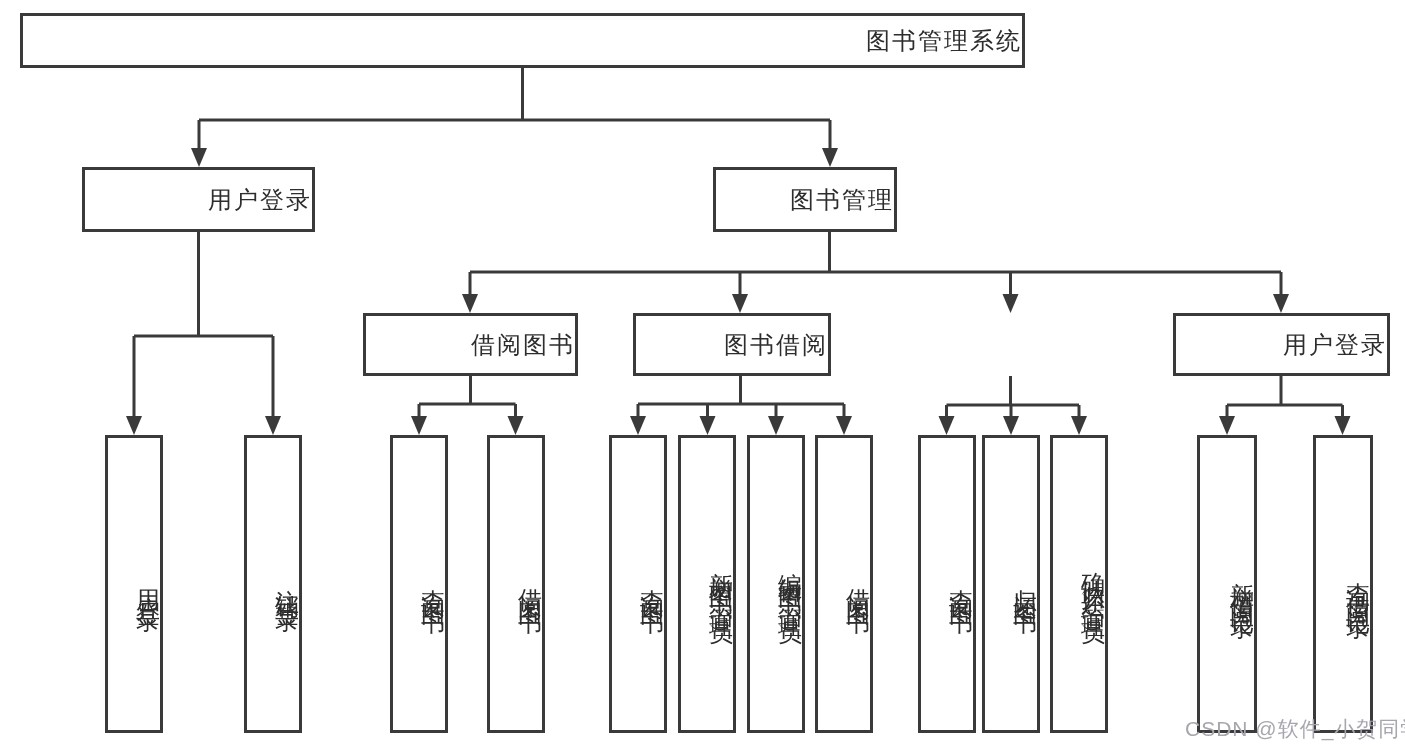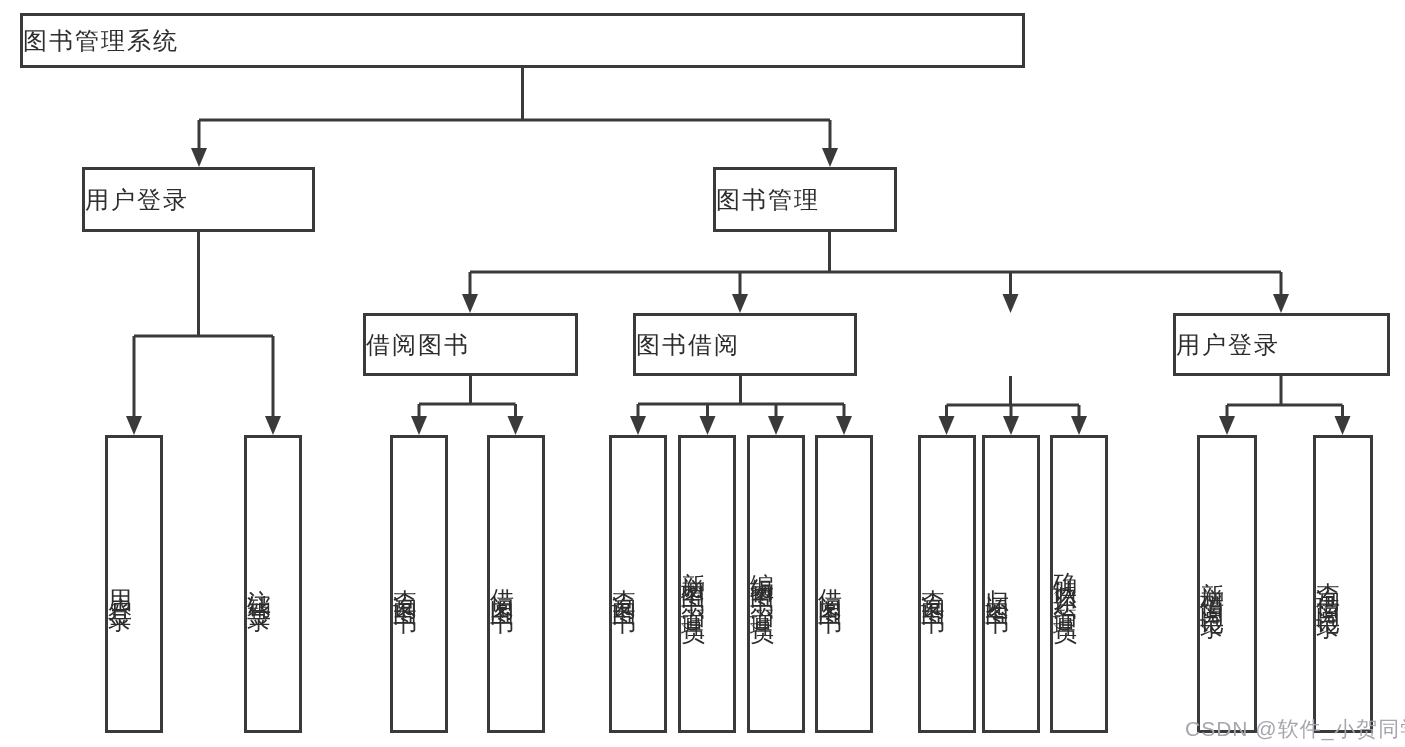--- a/index.html
+++ b/index.html
@@ -11,21 +11,21 @@
     overflow:hidden;
   }
   .wires{position:absolute;left:0;top:0;z-index:0;}
   .node{
     position:absolute;
     box-sizing:border-box;
     background:#ffffff;
     border:3px solid #3a3a3a;
     display:flex;
     align-items:center;
-    justify-content:flex-start;
+    justify-content:flex-end;
     z-index:1;
     color:#2d2d2d;
   }
   .node .lbl{
     font-size:24px;
     letter-spacing:2px;
     white-space:nowrap;
     color:#2d2d2d;
   }
   .leaf{
@@ -94,21 +94,21 @@
   <div class="node" style="left:82px;top:167px;width:233px;height:65px">
     <span class="lbl">用户登录</span>
   </div>
   <div class="node" style="left:713px;top:167px;width:184px;height:65px">
     <span class="lbl">图书管理</span>
   </div>
 
   <div class="node" style="left:363px;top:313px;width:215px;height:63px">
     <span class="lbl">借阅图书</span>
   </div>
-  <div class="node" style="left:633px;top:313px;width:224px;height:63px">
+  <div class="node" style="left:633px;top:313px;width:198px;height:63px">
     <span class="lbl">图书借阅</span>
   </div>
   <div class="node" style="left:1173px;top:313px;width:217px;height:63px">
     <span class="lbl">用户登录</span>
   </div>
 
   <div class="node leaf" style="left:105px;top:435px;width:58px;height:298px">
     <span class="lbl">用户登录</span>
   </div>
   <div class="node leaf" style="left:244px;top:435px;width:58px;height:298px">

